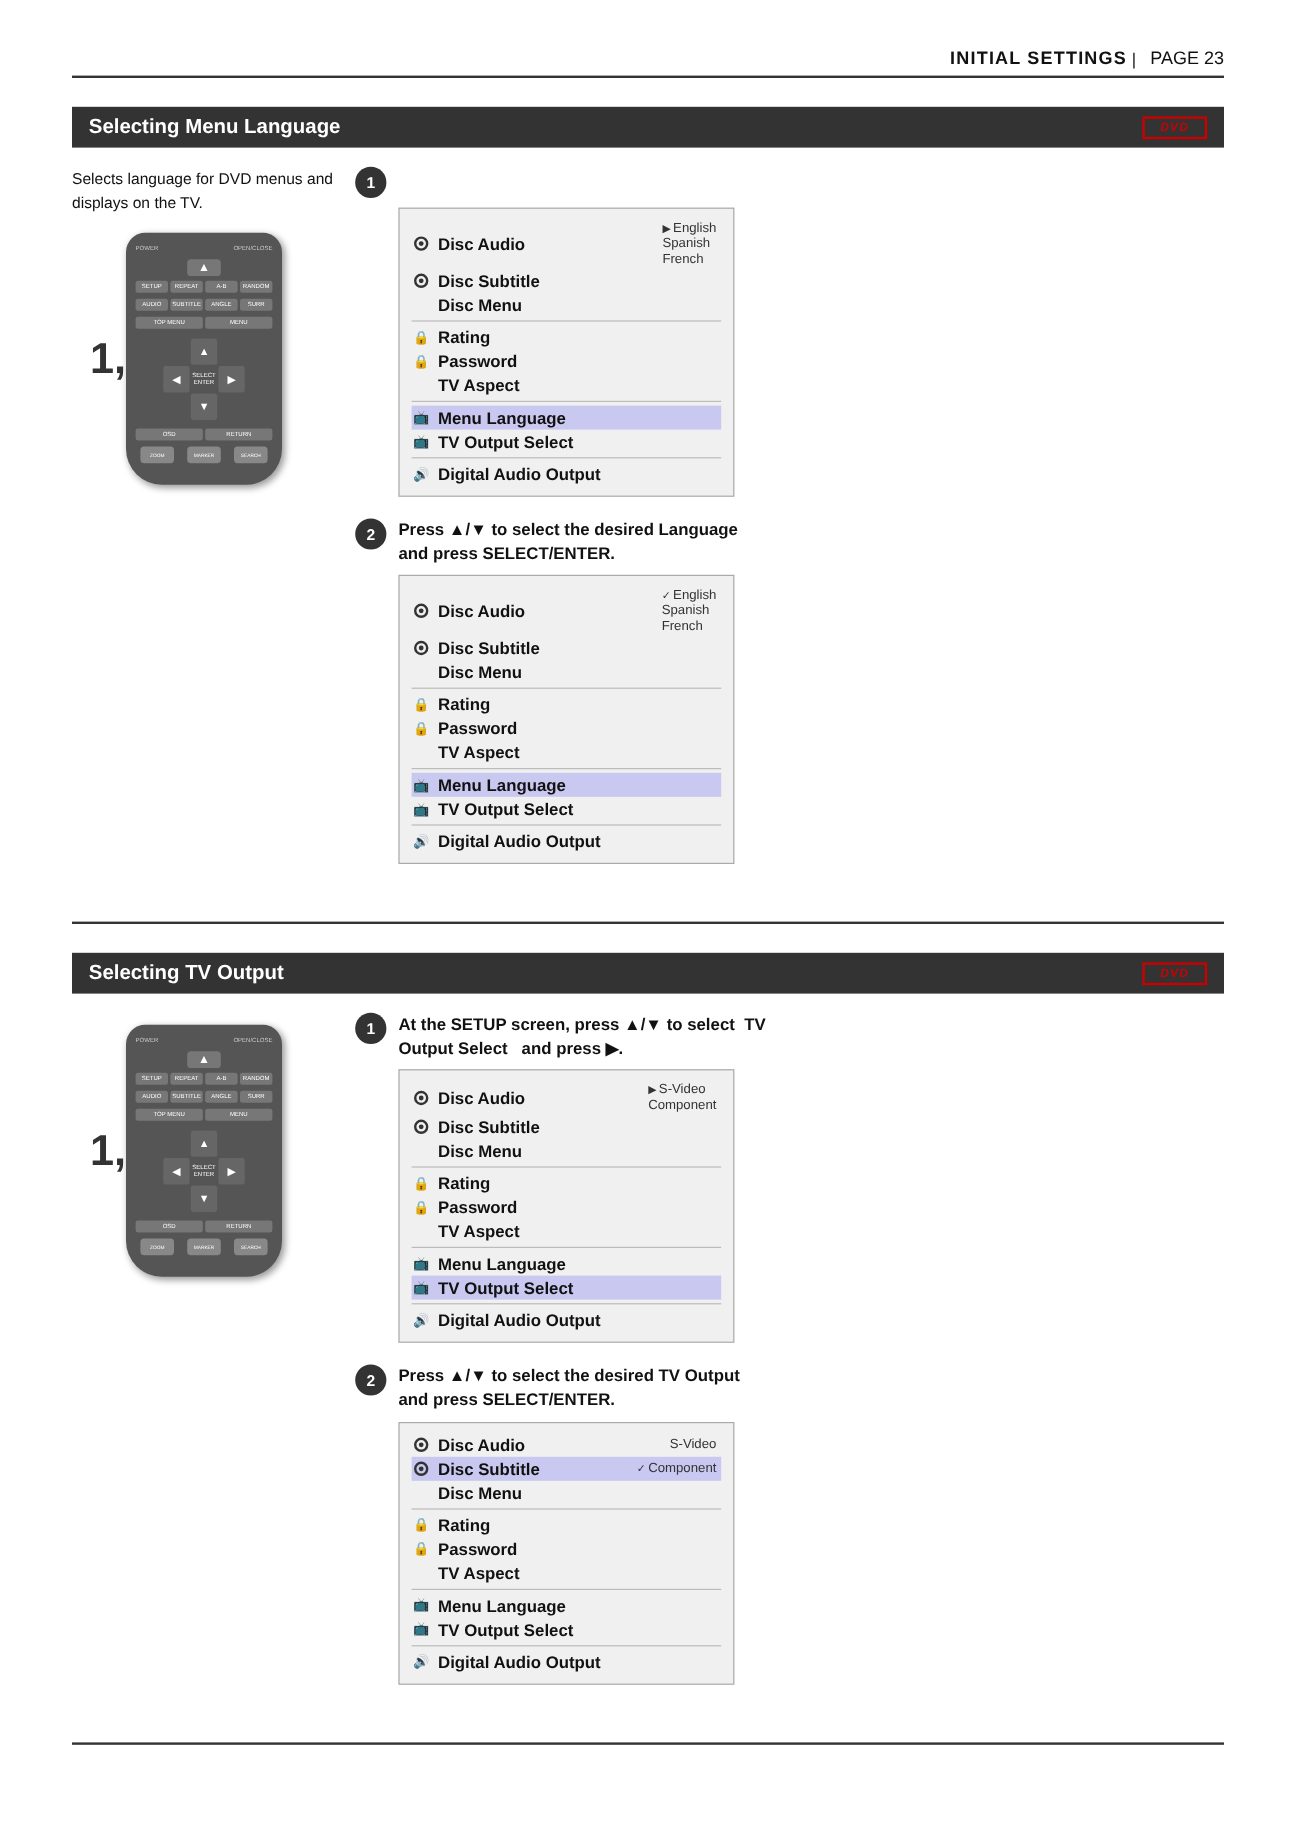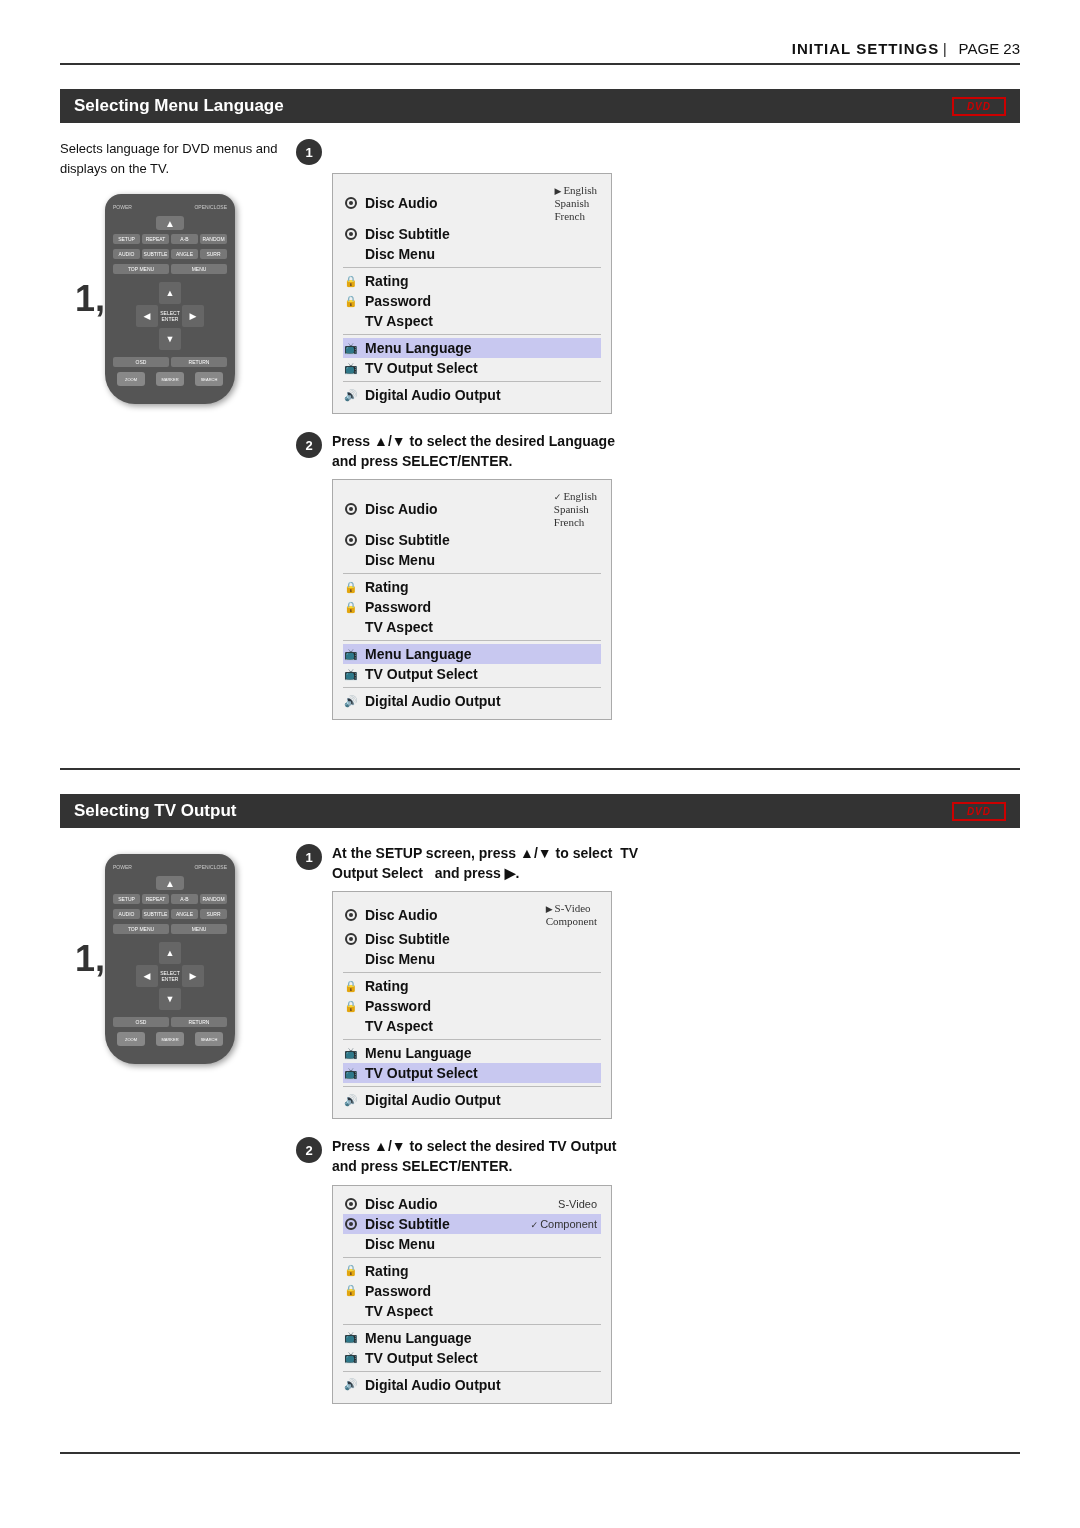--- a/index.html
+++ b/index.html
@@ -270,21 +270,20 @@
     }
     .menu-divider {
       border-top: 1px solid #bbb;
       margin: 3px 0;
     }
     .menu-options-col {
       display: flex;
       flex-direction: column;
       align-items: flex-start;
       gap: 1px;
-      font-family: Liberation Serif, serif;
     }
     
     .icon-disc {
       width: 12px;
       height: 12px;
       border: 2px solid #333;
       border-radius: 50%;
       position: relative;
     }
     .icon-disc::after {

